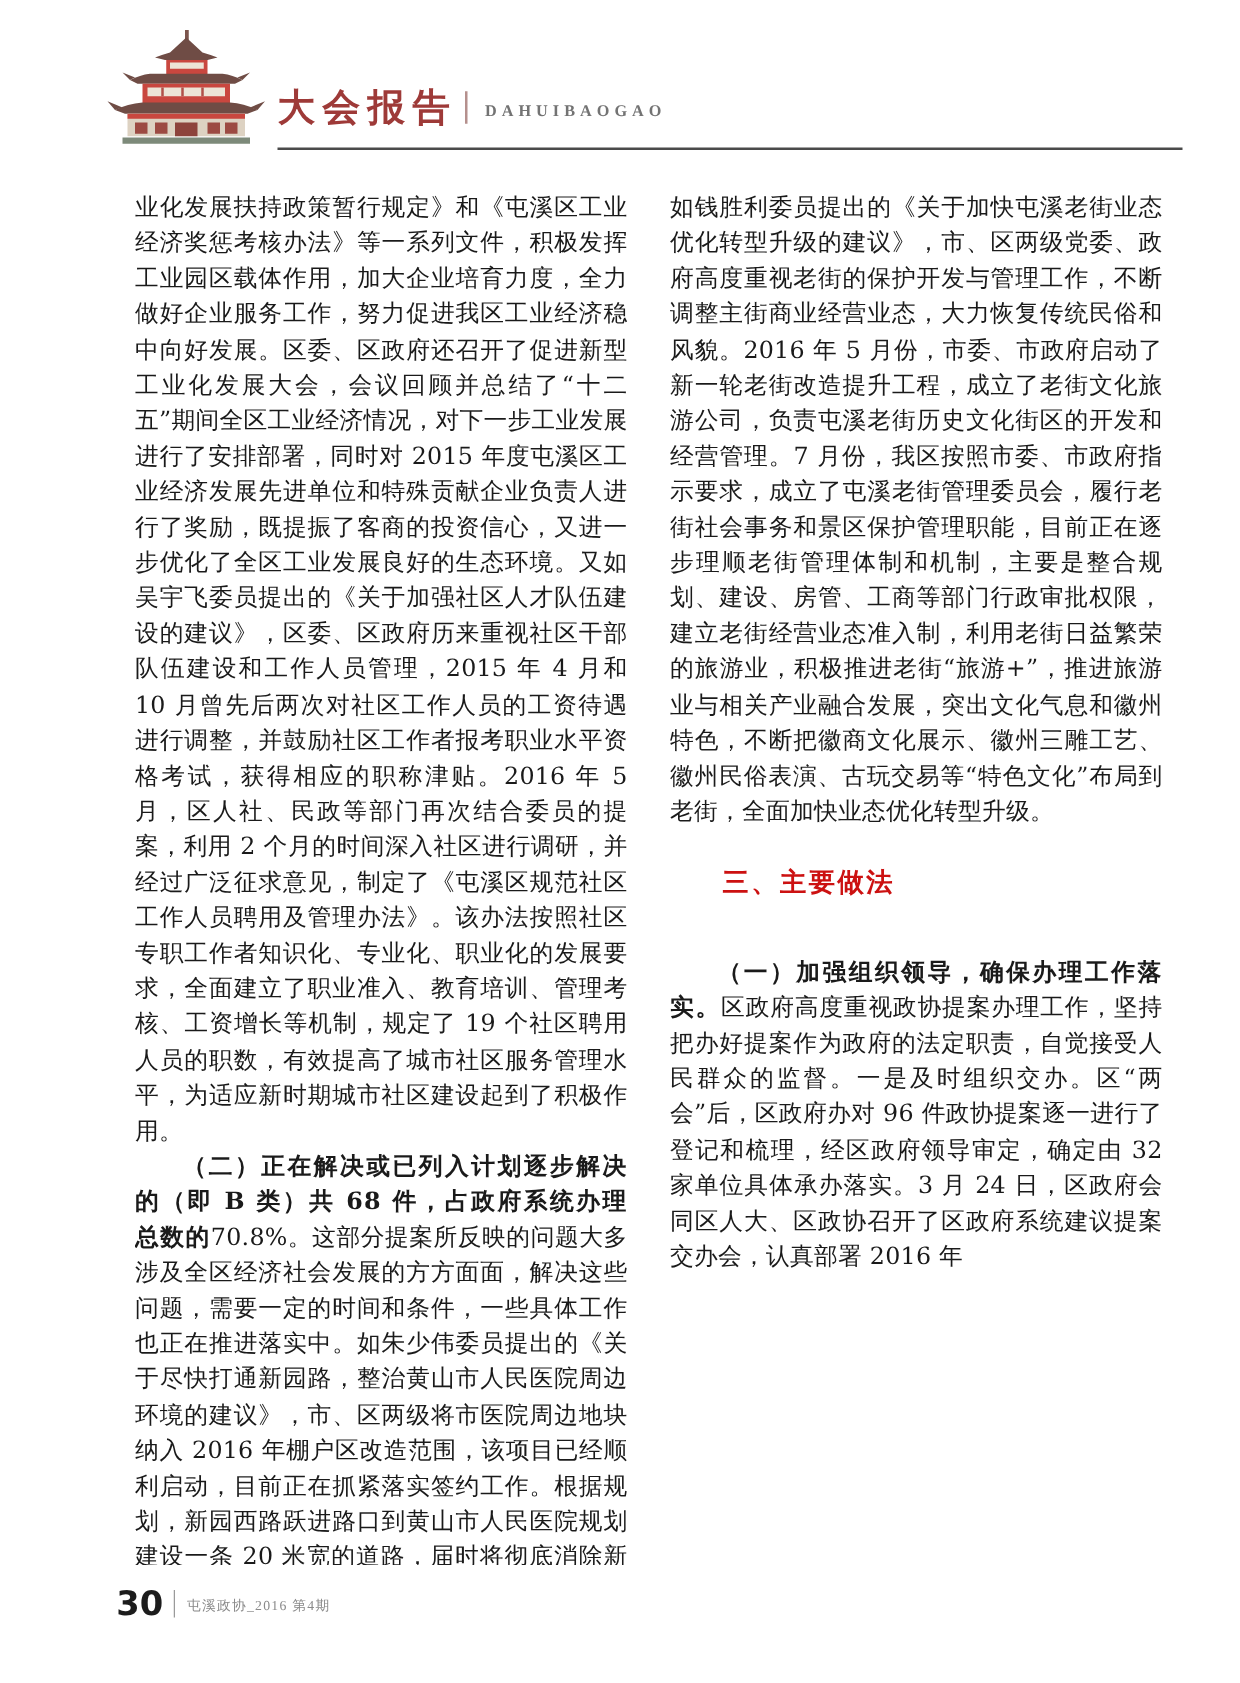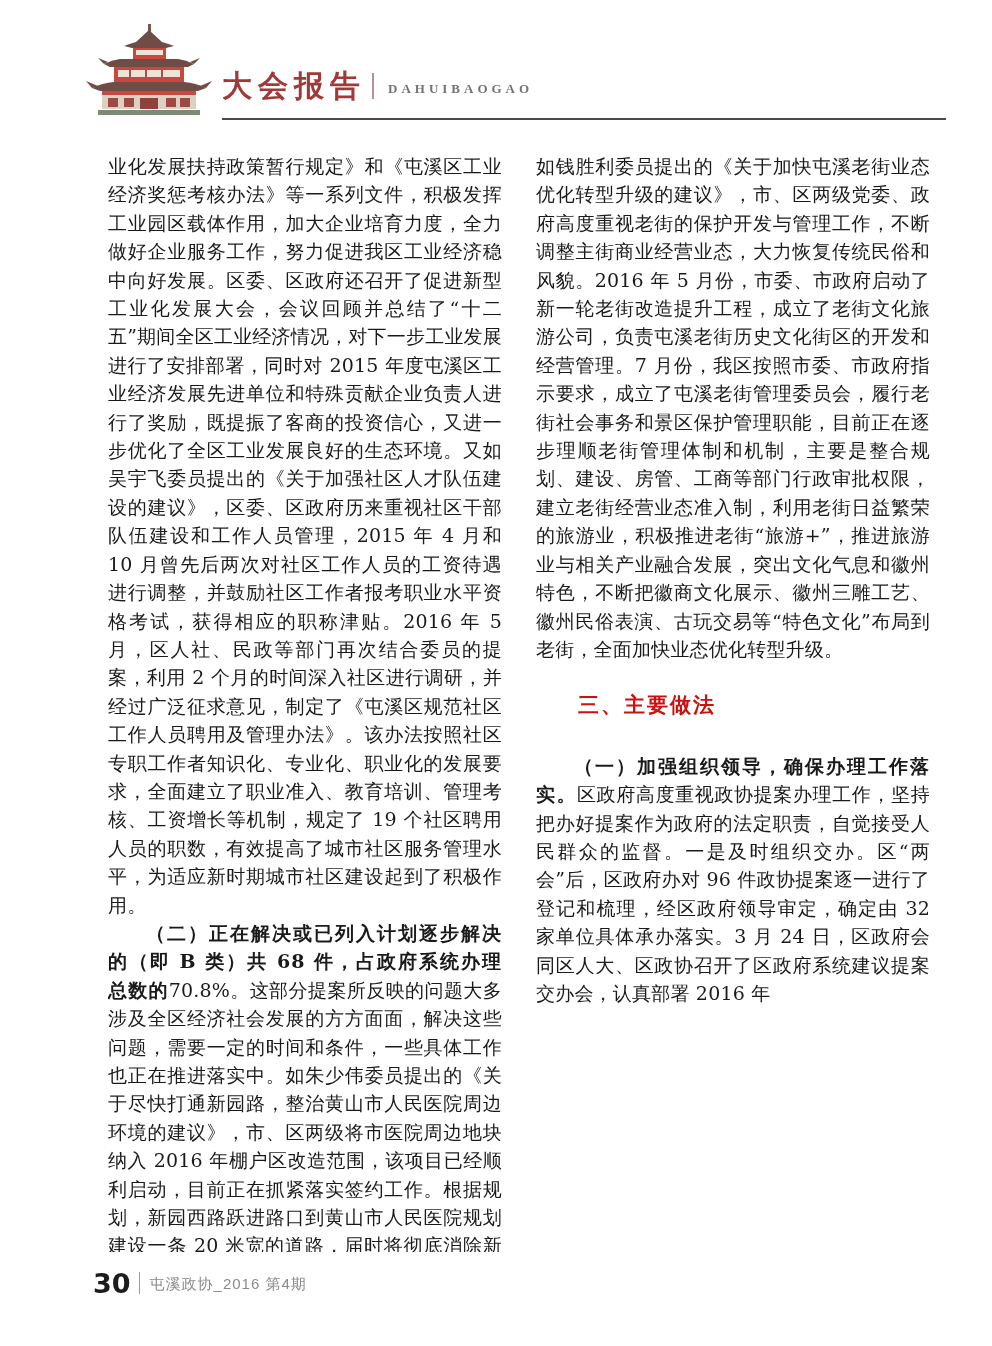--- a/index.html
+++ b/index.html
@@ -30,34 +30,34 @@
     position:absolute;top:152px;width:394px;height:1100px;
     font-size:19px;line-height:28.4px;text-align:justify;
     letter-spacing:0.2px;overflow:hidden;
   }
   .col-left{left:80px;margin-left:28px;}
   .col-right{left:536px;}
   .para{margin:0;padding:0;}
   .indent{text-indent:2em;}
   .para b{font-weight:bold;letter-spacing:1px;}
   .section-heading{
-    margin:30px 0 30px 0;text-indent:2em;
+    margin:30px 0 42px 0;text-indent:2em;
     font-size:21px;font-weight:bold;color:#cc1111;
-    font-family:Liberation Mono, monospace;letter-spacing:2px;
+    font-family:Liberation Sans, sans-serif;letter-spacing:2px;
   }
   
   .footer{position:absolute;left:93px;top:1266px;display:flex;align-items:center;height:34px;}
   .page-num{
     font-size:27px;font-weight:bold;color:#1c1c1c;
     font-family:"DejaVu Sans", sans-serif;
   }
   .footer-sep{width:1px;height:22px;background:#9a9a9a;margin:0 10px 0 8px;}
   .journal-name{
-    font-size:15px;color:#8a8a8a;letter-spacing:1px;
-    font-family:Liberation Sans, sans-serif;padding-top:2px;text-align:center;
+    font-size:11px;color:#8a8a8a;letter-spacing:1px;
+    font-family:Liberation Serif, serif;padding-top:2px;text-align:center;
   }
 </style>
 </head>
 <body>
 
 <div class="masthead">
   <div class="building">
     <svg width="132" height="96" viewBox="0 0 132 96" xmlns="http://www.w3.org/2000/svg">
 
       <rect x="64" y="2" width="3" height="8" fill="#7c554d"></rect>

